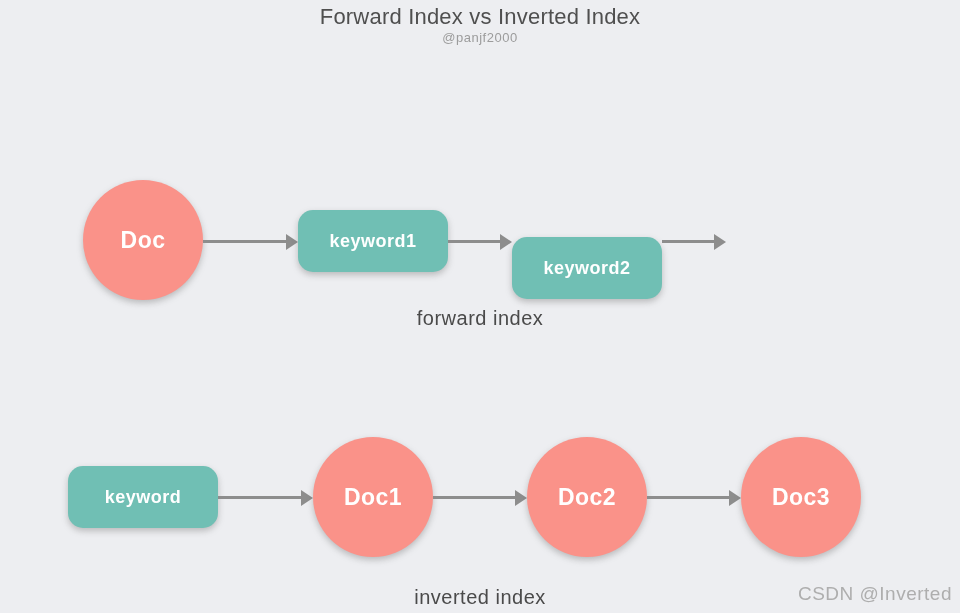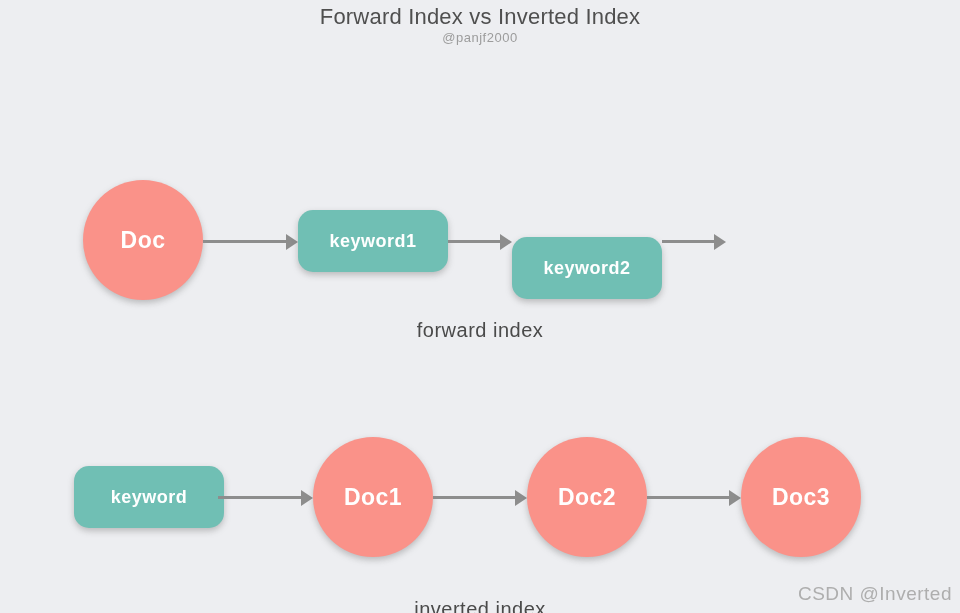--- a/index.html
+++ b/index.html
@@ -45,21 +45,21 @@
   .arrow::after{
     content:"";position:absolute;left:100%;top:50%;margin-top:-8px;
     width:0;height:0;
     border-left:12px solid var(--arrow,#8d8d8d);
     border-top:8px solid transparent;
     border-bottom:8px solid transparent;
   }
 
   .caption{
     position:absolute;left:0;width:100%;text-align:center;
-    font-size:20px;color:#4a4a4a;letter-spacing:0.5px;margin-top:12px;
+    font-size:20px;color:#4a4a4a;letter-spacing:0.5px;
   }
 
   .watermark{
     position:absolute;right:8px;top:583px;
     font-size:19px;color:#aeaeae;letter-spacing:0.5px;
   }
 </style>
 </head>
 <body style="--background: #EDEEF1; --doc-node: #FA9289; --keyword-node: #70BFB4; --arrow: #8D8D8D; --node-text: #FFFFFF; --caption-text: #4A4A4A; --title-text: #4F4F4F; --subtitle-text: #9C9C9C; --watermark-text: #AEAEAE;">
 
@@ -82,21 +82,21 @@
 
   <div class="node rect" style="left:512px;top:220px;margin-top:17px;">
     <span>keyword2</span>
   </div>
 
   <div class="arrow" style="left:662px;top:240px;width:52px;"></div>
 
 
   <div class="caption" style="top:307px;">forward index</div>
 
-  <div class="node rect" style="left:74px;top:466px;justify-content:center;">
+  <div class="node rect" style="left:68px;top:466px;justify-content:center;">
     <span>keyword</span>
   </div>
 
   <div class="arrow" style="left:218px;top:496px;width:83px;"></div>
 
   <div class="node circle" style="left:313px;top:437px;">
     <span>Doc1</span>
   </div>
 
   <div class="arrow" style="left:433px;top:496px;width:82px;"></div>

